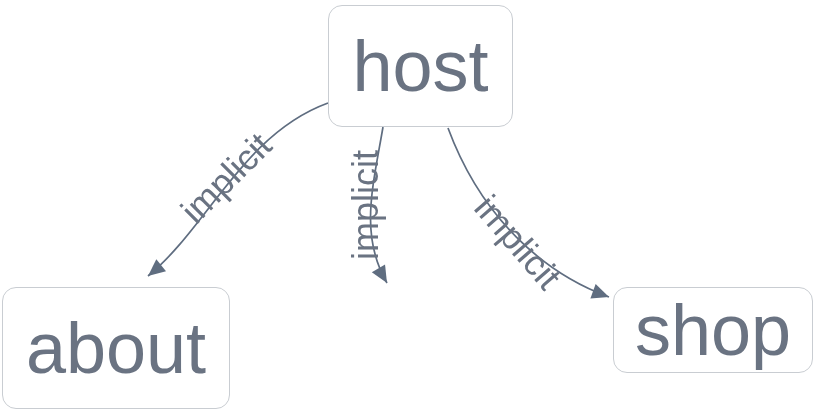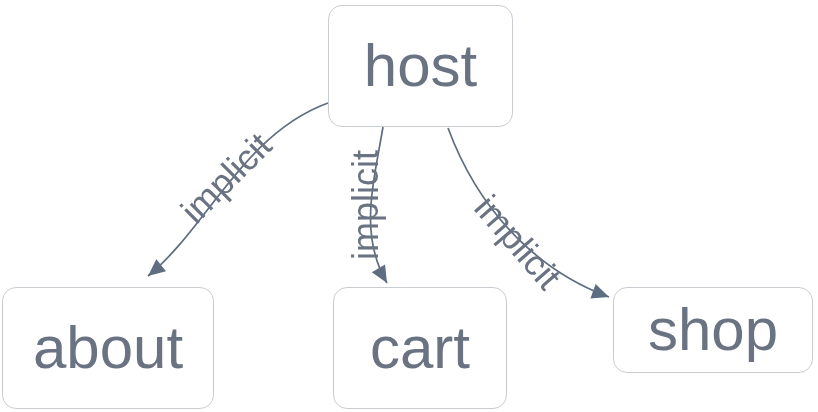--- a/index.html
+++ b/index.html
@@ -37,26 +37,26 @@
     box-sizing:border-box;
     background:var(--node-bg);
     border:1.5px solid var(--node-border);
     border-radius:14px;
     display:flex;
     align-items:center;
     justify-content:center;
   }
   .node-label{
     color:var(--node-text);
-    font-size:60px;
+    font-size:72px;
     line-height:1;
     white-space:nowrap;
   }
   .node-host {left:328px; top:5px;   width:185px; height:122px;}
-  .node-about{left:2px;   top:287px; width:212px; height:122px;}
+  .node-about{left:2px;   top:287px; width:228px; height:122px;}
   .node-cart {left:333px; top:287px; width:174px; height:122px;}
   .node-shop {left:613px; top:287px; width:200px; height:86px;}
 </style>
 </head>
 <body>
 
 <div class="canvas">
 
   <svg class="edges-layer" width="818" height="412" viewBox="0 0 818 412" xmlns="http://www.w3.org/2000/svg">
     <defs>
@@ -75,21 +75,18 @@
   </svg>
 
   <div class="node node-host">
     <span class="node-label">host</span>
   </div>
 
   <div class="node node-about">
     <span class="node-label">about</span>
   </div>
 
-  <div class="node node-cart">
-    <span class="node-label">cart</span>
-  </div>
 
   <div class="node node-shop">
     <span class="node-label">shop</span>
   </div>
 
 </div>
 
 </body></html>

